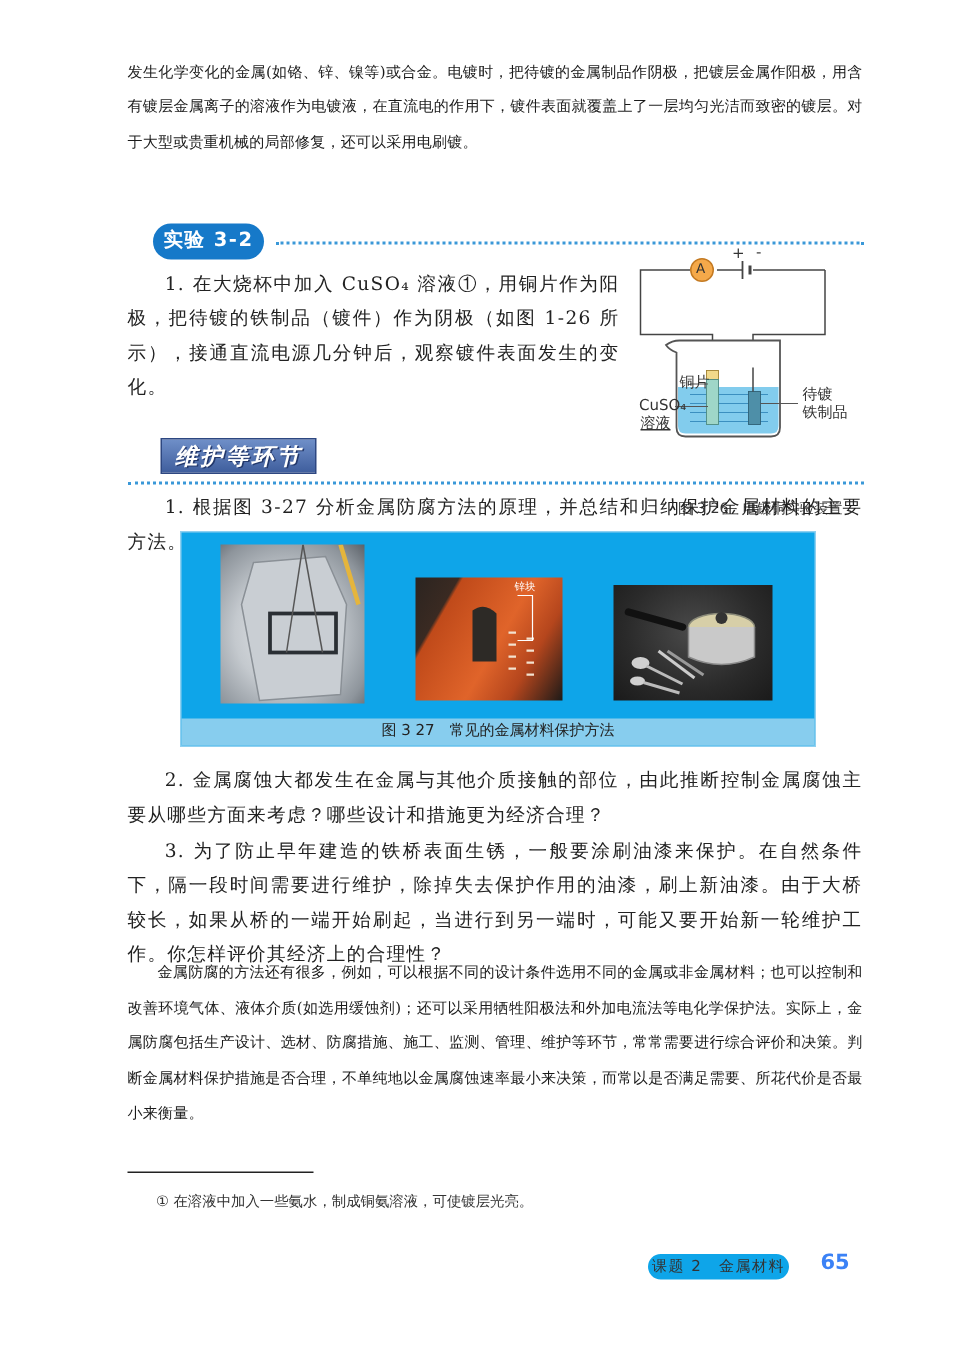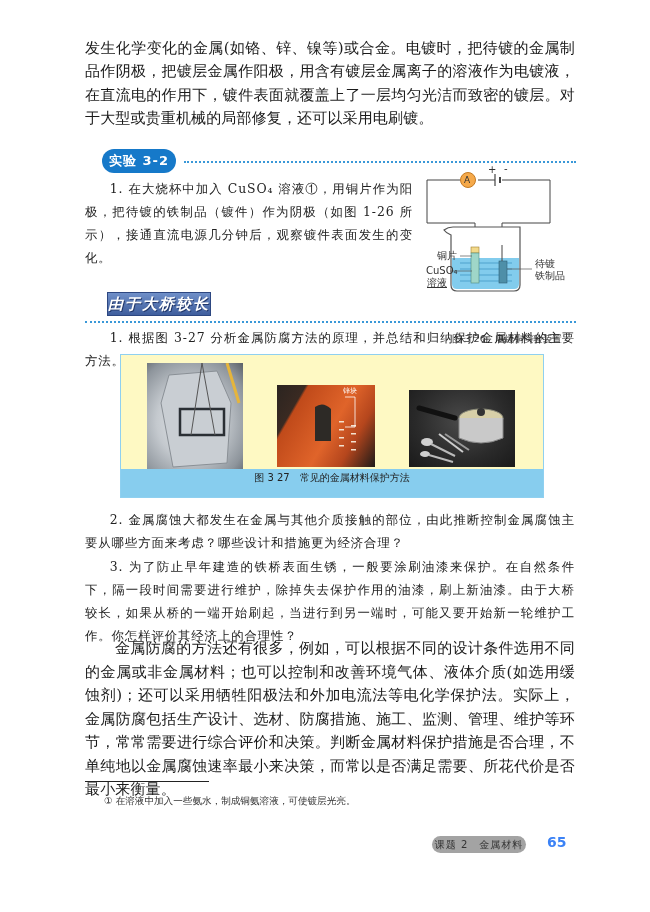--- a/index.html
+++ b/index.html
@@ -1,41 +1,41 @@
 <!DOCTYPE html>
 <html><head>
 <meta charset="utf-8">
 <style>
   html, body { margin: 0; padding: 0; background: #ffffff; }
   body { width: 650px; height: 912px; position: relative; overflow: hidden;
          font-family: "DejaVu Serif", "Liberation Serif", serif; color: #1a1a1a; }
   .abs { position: absolute; }
-  .para { position: absolute; left: 85px; width: 490px; font-size: 15px; line-height: 23.3px;
+  .para { position: absolute; left: 85px; width: 490px; font-size: 10px; line-height: 23.3px;
           letter-spacing: 0.15px; text-align: justify; }
   .para p { margin: 0; }
   .indent { text-indent: 2em; }
   .kai { font-family: "DejaVu Serif", serif; font-size: 12.4px; letter-spacing: 0.9px; color: #222; }
   .exp-badge { left: 102px; top: 149px; width: 74px; height: 24px; background: #1679c9;
                border-radius: 12px; color: #fff; font-family: "DejaVu Sans", sans-serif;
                font-size: 13px; font-weight: bold; text-align: center; line-height: 24px; letter-spacing: 1px; }
   .dots { height: 0; border-top: 2px dotted #3a98d8; }
   .think-badge { left: 107px; top: 292px; width: 102px; height: 22px;
                  background: linear-gradient(#6f8fc8, #3f5e9d); border: 1px solid #2d4781;
                  color: #fff; font-family: "DejaVu Sans", sans-serif; font-weight: bold; font-size: 15px;
                  line-height: 22px; text-align: center; letter-spacing: 2px; font-style: italic;
                  text-shadow: 1px 1px 0 #23386b; }
-  .figbox { left: 120px; top: 354px; width: 422px; height: 142px; border: 1px solid #8fd0f0; background: #fef9c3; }
-  .figcap { position: absolute; left: 0; bottom: 0; width: 100%; height: 28px; background: #87cdee;
+  .figbox { left: 120px; top: 354px; width: 422px; height: 142px; border: 1px solid #8fd0f0; background: #0ea5e9; }
+  .figcap { position: absolute; left: 0; bottom: 0; width: 100%; height: 18px; background: #87cdee;
             font-size: 10px; text-align: center; line-height: 18px; color: #222; font-family: "DejaVu Sans", sans-serif; }
   .photo { position: absolute; overflow: hidden; }
   .cap26 { left: 452px; top: 296px; font-size: 9.5px; color: #333; font-family: "DejaVu Sans", sans-serif; margin-top: 37px; }
   .diag-label { font-size: 10px; color: #333; font-family: "DejaVu Sans", sans-serif; line-height: 12px; }
   .footnote-rule { left: 85px; top: 781px; width: 124px; border-top: 1px solid #222; }
   .footnote { left: 104px; top: 795px; font-size: 9.6px; color: #333; font-family: "DejaVu Sans", sans-serif; }
-  .footer-pill { left: 432px; top: 836px; width: 94px; height: 17px; background: #a3a3a3; border-radius: 9px;
+  .footer-pill { left: 432px; top: 836px; width: 94px; height: 17px; background: #0ea5e9; border-radius: 9px;
                  font-size: 10px; line-height: 17px; text-align: center; color: #333; font-family: "DejaVu Sans", sans-serif; letter-spacing: 1px;}
   .pagenum { left: 547px; top: 834px; font-family: "DejaVu Sans", sans-serif; font-weight: bold; font-size: 14px; color: #3b82f6; }
 </style>
 </head>
 <body>
 
 <div class="para" style="top:37px;">
   <p>发生化学变化的金属(如铬、锌、镍等)或合金。电镀时，把待镀的金属制品作阴极，把镀层金属作阳极，用含有镀层金属离子的溶液作为电镀液，在直流电的作用下，镀件表面就覆盖上了一层均匀光洁而致密的镀层。对于大型或贵重机械的局部修复，还可以采用电刷镀。</p>
 </div>
 
@@ -73,29 +73,29 @@
     <rect x="79" y="96" width="8" height="22" fill="#4e8fa8" stroke="#2f6075" stroke-width="0.6"></rect>
     <line x1="82" y1="80" x2="82" y2="96" stroke="#444" stroke-width="1"></line>
 
     <line x1="40" y1="91" x2="52" y2="91" stroke="#555" stroke-width="0.7"></line>
     <line x1="30" y1="106" x2="52" y2="106" stroke="#555" stroke-width="0.7"></line>
     <line x1="87" y1="104" x2="112" y2="104" stroke="#555" stroke-width="0.7"></line>
   </svg>
   <span class="abs diag-label" style="left:44px; top:9px; font-size:9px;">A</span>
   <span class="abs diag-label" style="left:68px; top:-1px;">+</span>
   <span class="abs diag-label" style="left:84px; top:-2px;">-</span>
-  <span class="abs diag-label" style="left:17px; top:85px;">铜片</span>
+  <span class="abs diag-label" style="left:33px; top:85px;">铜片</span>
   <span class="abs diag-label" style="left:6px; top:100px;">CuSO₄</span>
   <span class="abs diag-label" style="left:7px; top:112px;text-decoration:underline;">溶液</span>
   <span class="abs diag-label" style="left:115px; top:93px;">待镀</span>
   <span class="abs diag-label" style="left:115px; top:105px;">铁制品</span>
 </div>
 <div class="abs cap26">图 3 26　电镀铜实验装置</div>
 
-<div class="abs think-badge">由于大桥较长</div>
+<div class="abs think-badge">维护等环节</div>
 <div class="abs dots" style="left:85px; top:321px; width:491px;"></div>
 
 <div class="para kai" style="top:326px;">
   <p class="indent">1. 根据图 3-27 分析金属防腐方法的原理，并总结和归纳保护金属材料的主要方法。</p>
 </div>
 
 <div class="abs figbox">
   <div class="photo" style="left:26px; top:8px; width:96px; height:106px; background: radial-gradient(ellipse at 45% 55%, #e6e9ec 0%, #c4c9ce 45%, #8e959c 80%, #5b6168 100%);">
     <svg width="96" height="106" viewBox="0 0 96 106">
       <path d="M22,12 L70,8 L84,40 L80,100 L26,104 L14,40 Z" fill="#c9ced3" stroke="#8a9096" stroke-width="1"></path>

